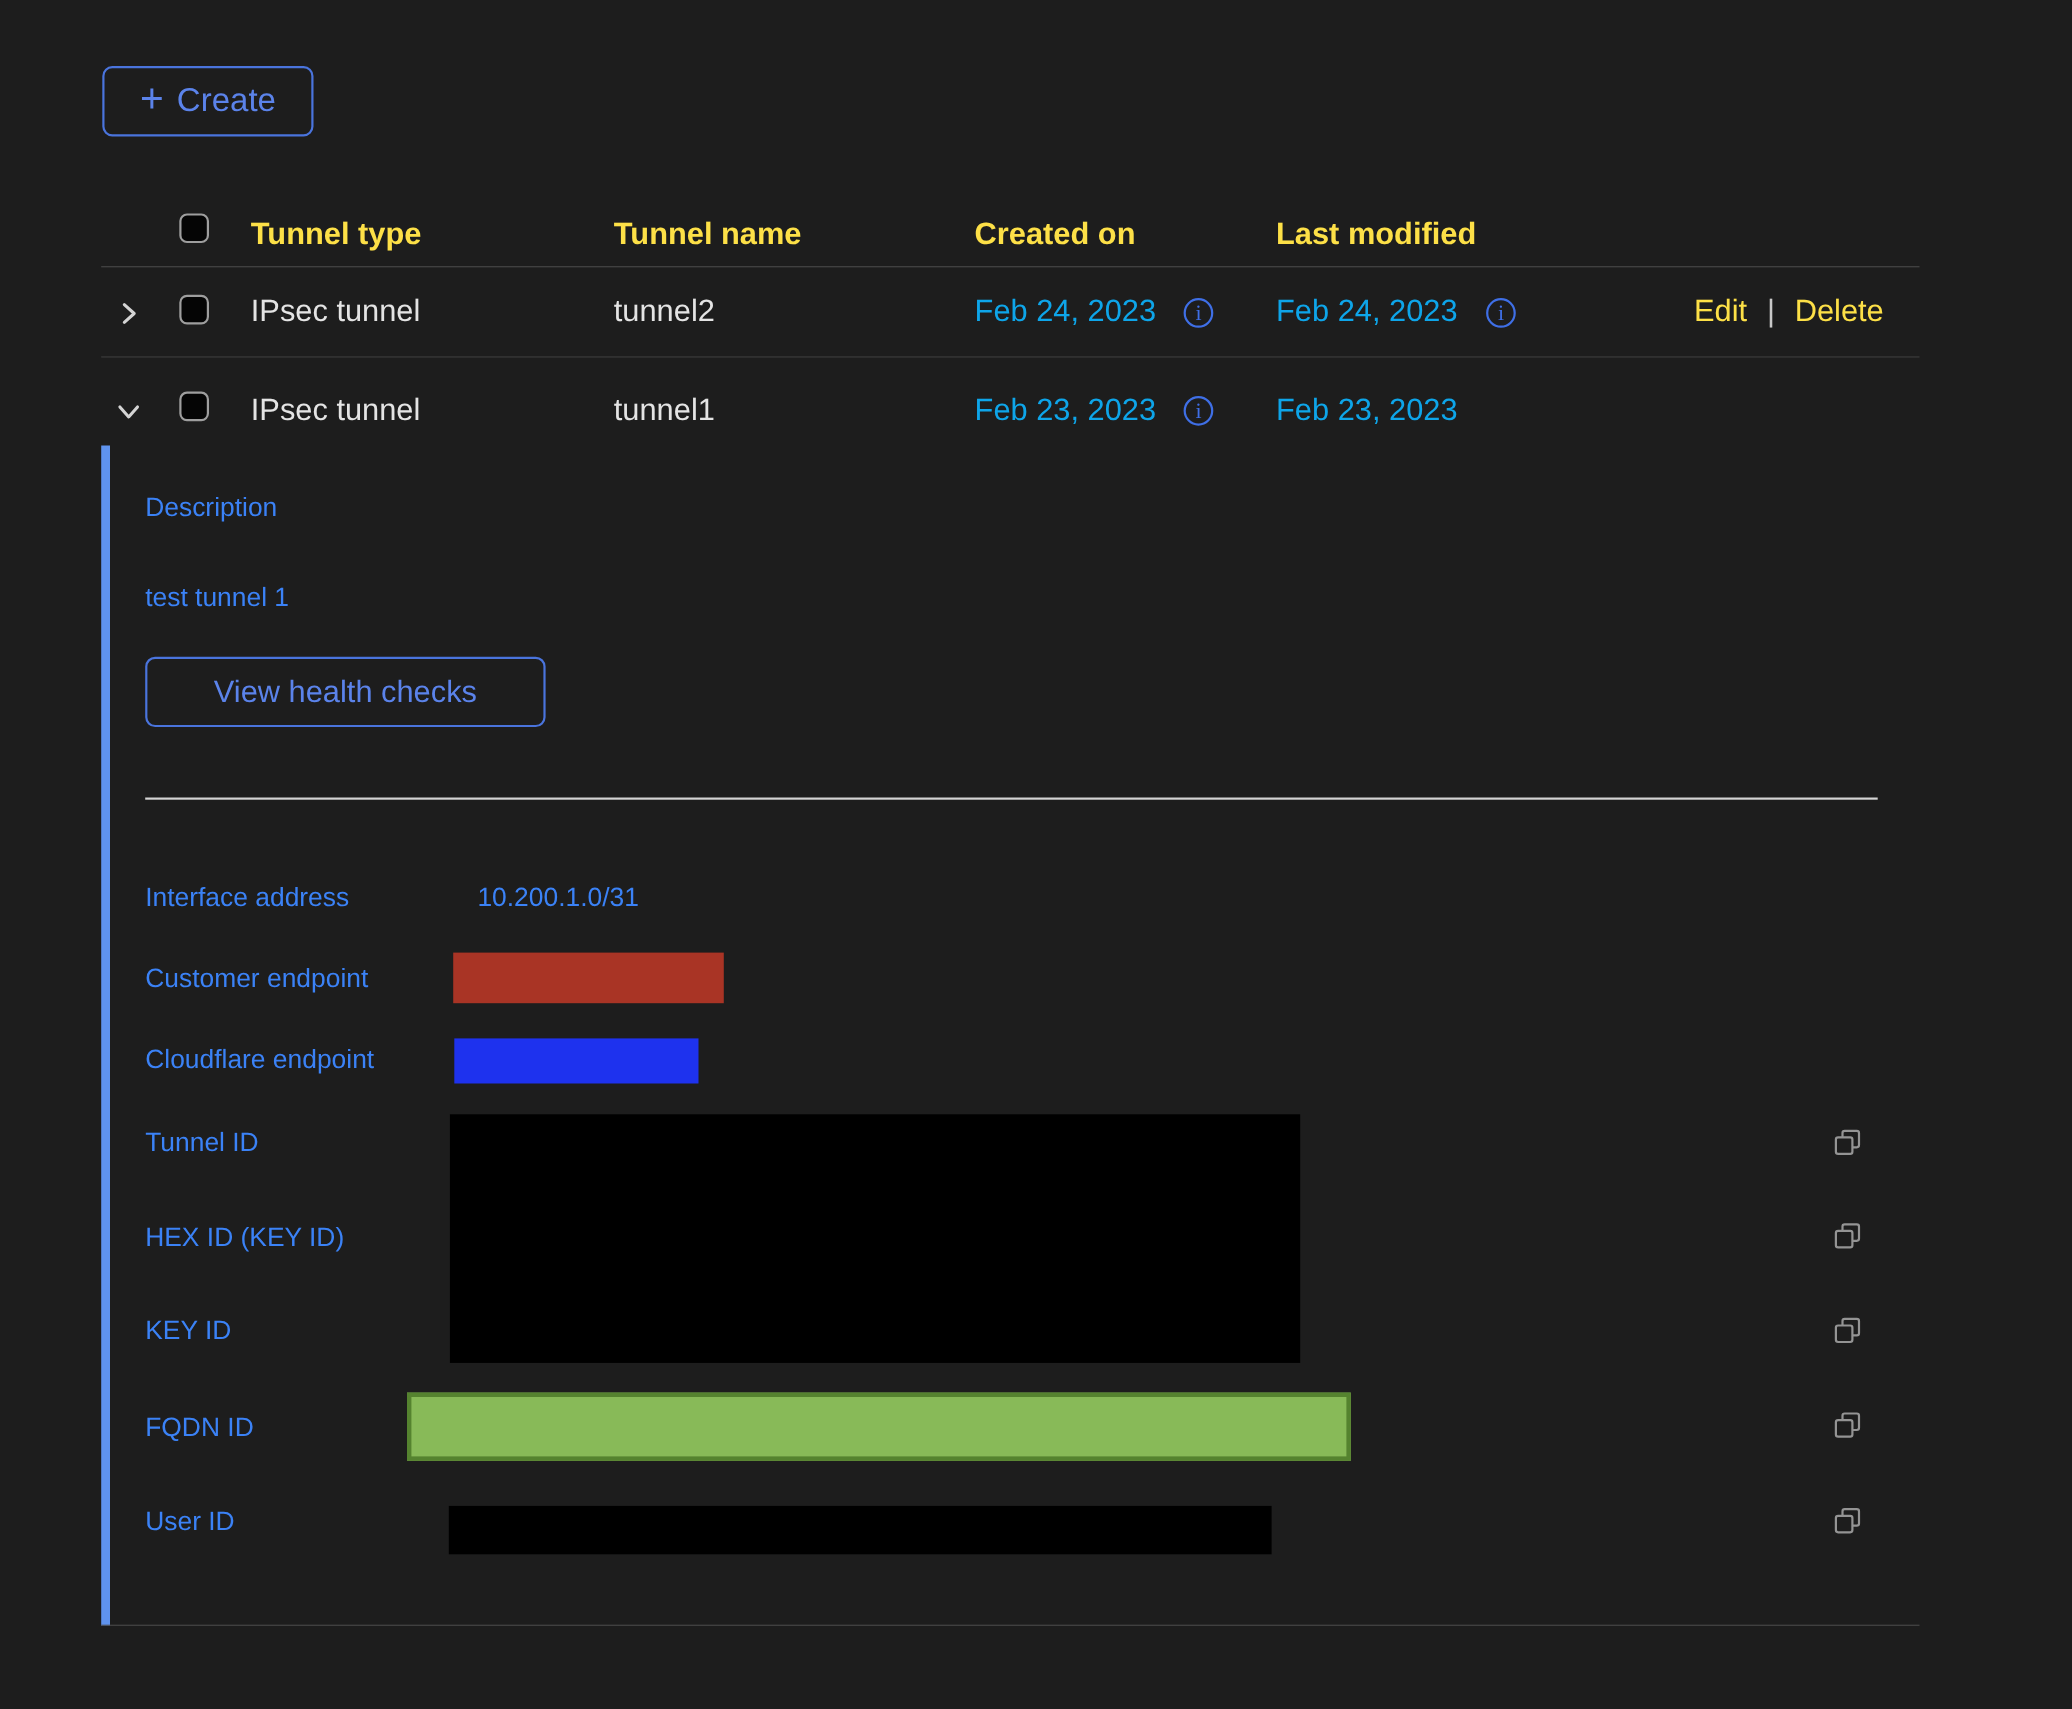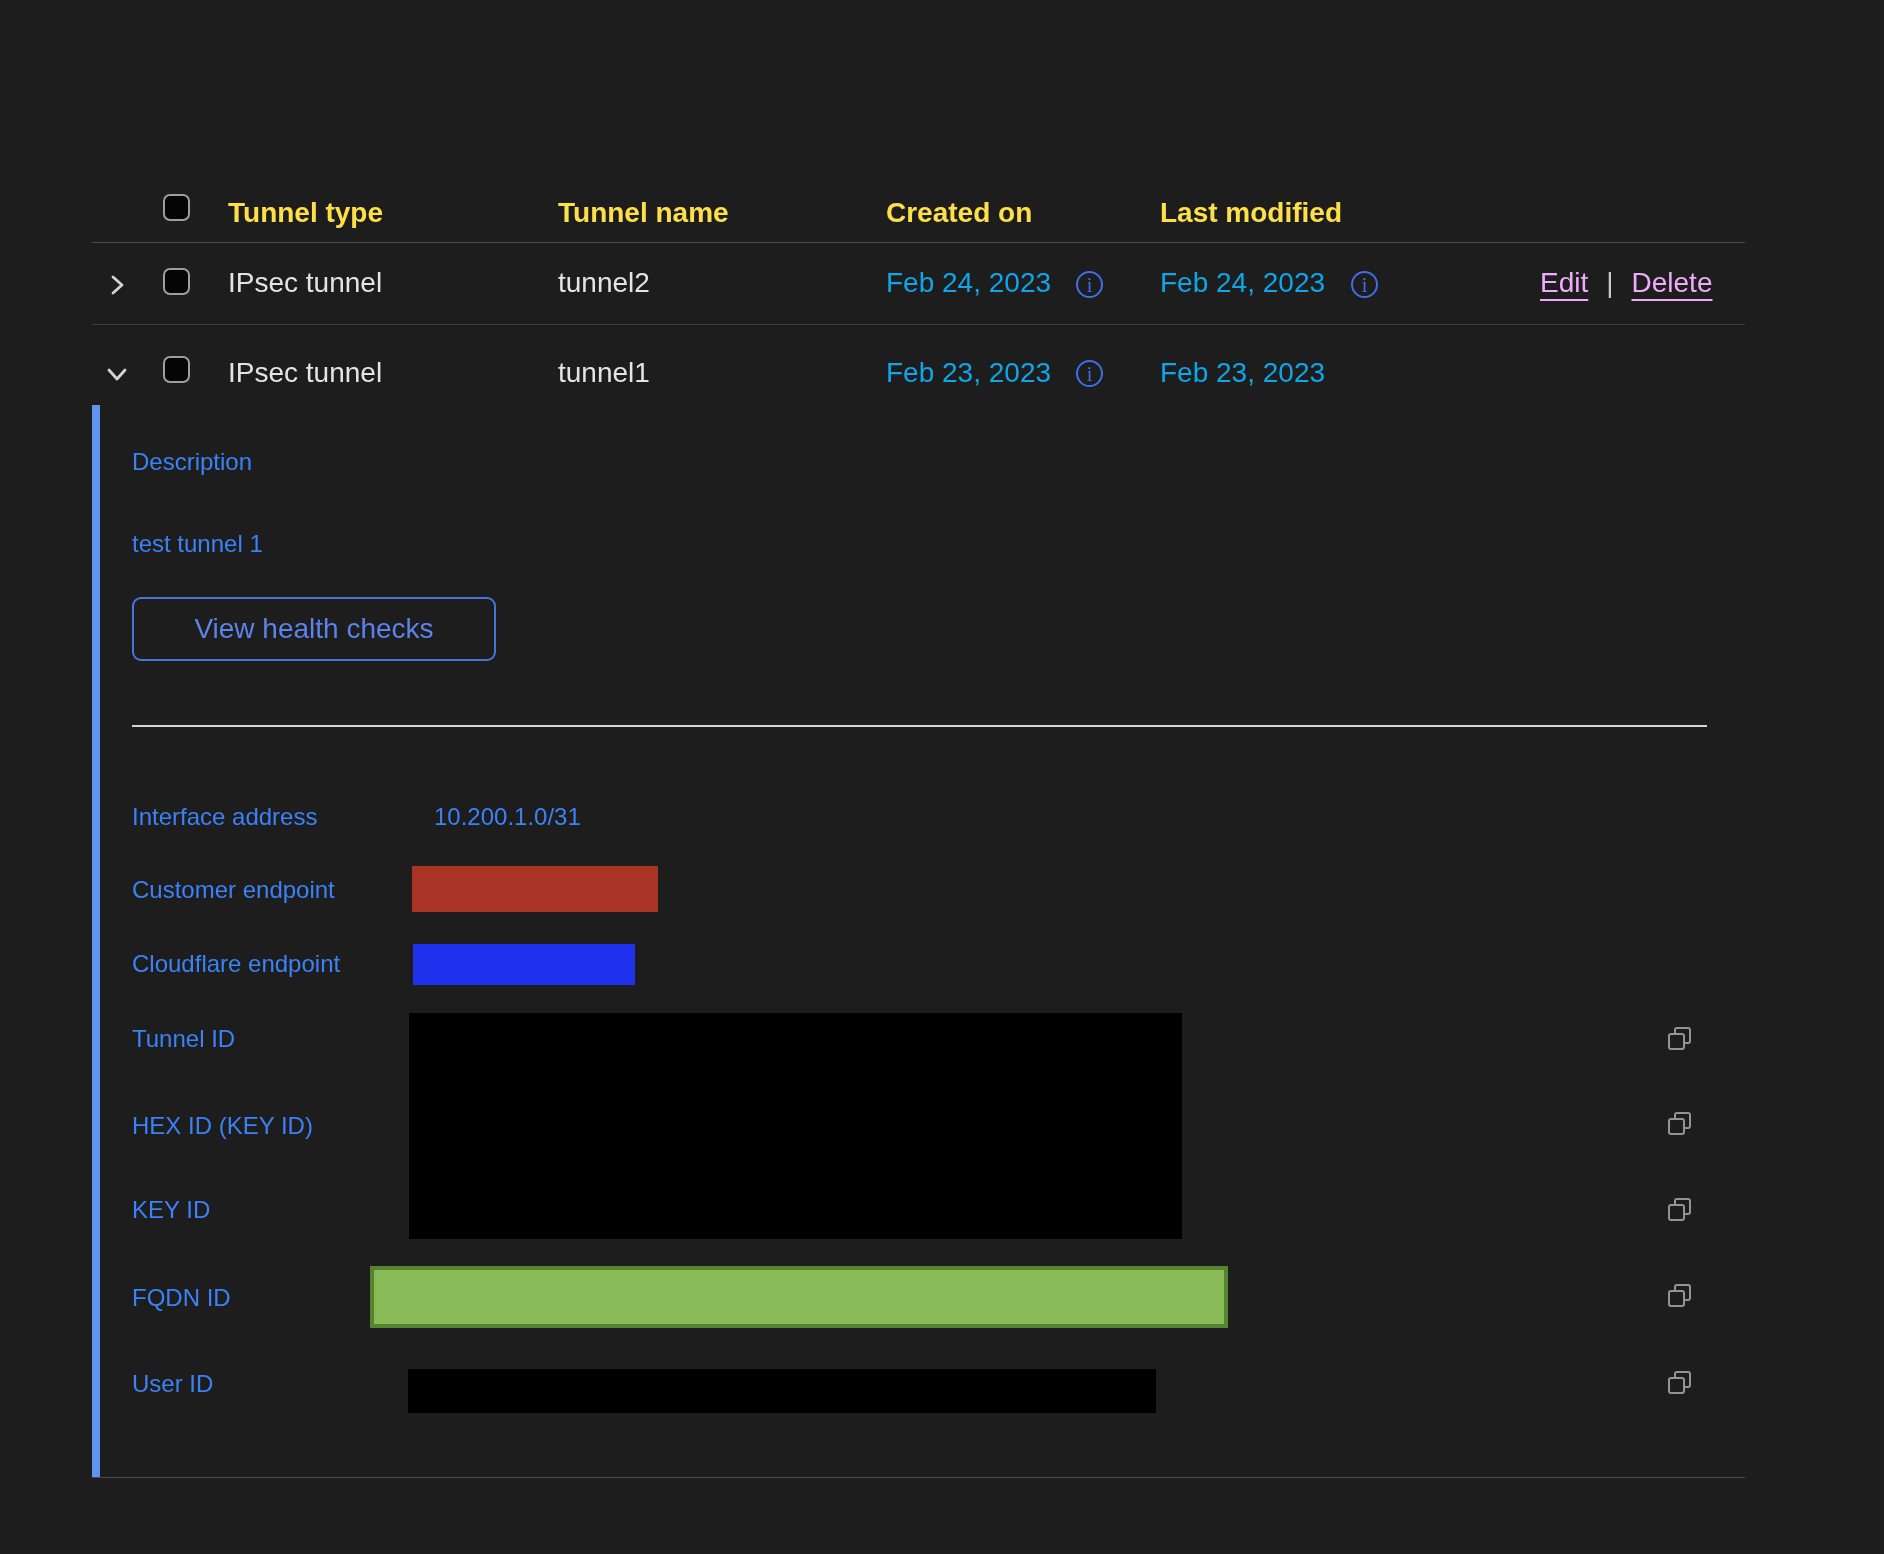--- a/index.html
+++ b/index.html
@@ -10,21 +10,21 @@
   .cell{position:absolute;font-size:28px;line-height:34px;color:#e4e4e4;white-space:nowrap;}
   .th{font-weight:700;color:#fde047;}
   .muted{color:#8f8f8f;}
   .datetxt{color:#0ea5e9;}
   .hline{position:absolute;height:1px;background:#3e3e3e;}
   .checkbox{
     position:absolute;width:27px;height:27px;box-sizing:border-box;
     background:#050505;border:2px solid #9e9e9e;border-radius:7px;cursor:pointer;padding:0;
   }
   .chevbtn{position:absolute;width:32px;height:32px;background:transparent;border:none;padding:0;cursor:pointer;}
-  .link{color:#f0abfc;text-decoration:underline;text-underline-offset:7px;text-decoration-thickness:2px;cursor:pointer;}
+  .link{color:#fde047;text-underline-offset:7px;text-decoration-thickness:2px;cursor:pointer;}
   .pipe{color:#c8c8c8;}
   .actions{position:absolute;display:flex;gap:18px;font-size:28px;line-height:34px;align-items:center;}
   .info{
     position:absolute;width:27px;height:27px;box-sizing:border-box;display:inline-block;
     border:2px solid #3f6fe6;border-radius:50%;color:#3f6fe6;cursor:pointer;
     font-family:"Liberation Serif",serif;font-size:20px;line-height:22px;text-align:center;background:transparent;padding:0;
   }
   .info::before{content:"i";}
   .btn-outline{
     position:absolute;display:flex;align-items:center;justify-content:center;box-sizing:border-box;
@@ -44,20 +44,24 @@
   .r-black-user{left:408px;top:1369px;width:748px;height:44px;background:#000000;}
   .copybtn{position:absolute;left:1664px;width:32px;height:32px;background:transparent;border:none;padding:0;cursor:pointer;}
   .divider-bright{position:absolute;left:132px;top:725px;width:1575px;height:2px;background:#d4d4d4;}
   .bottomline{position:absolute;left:92px;top:1477px;width:1653px;height:1px;background:#4a4a4a;}
 </style>
 </head>
 <body>
 
 <div class="page">
 
+  <button class="btn-outline create">
+    <span class="plus"></span>
+    <span>Create</span>
+  </button>
 
   <button class="checkbox" style="left:163px;top:194px;"></button>
   <span class="cell th" style="left:228px;top:196px;">Tunnel type</span>
   <span class="cell th" style="left:558px;top:196px;">Tunnel name</span>
   <span class="cell th" style="left:886px;top:196px;">Created on</span>
   <span class="cell th" style="left:1160px;top:196px;">Last modified</span>
   <div class="hline" style="left:92px;top:242px;width:1653px;background:#4a4a4a;"></div>
 
   <div>
     <button class="chevbtn" style="left:101px;top:269px;">

